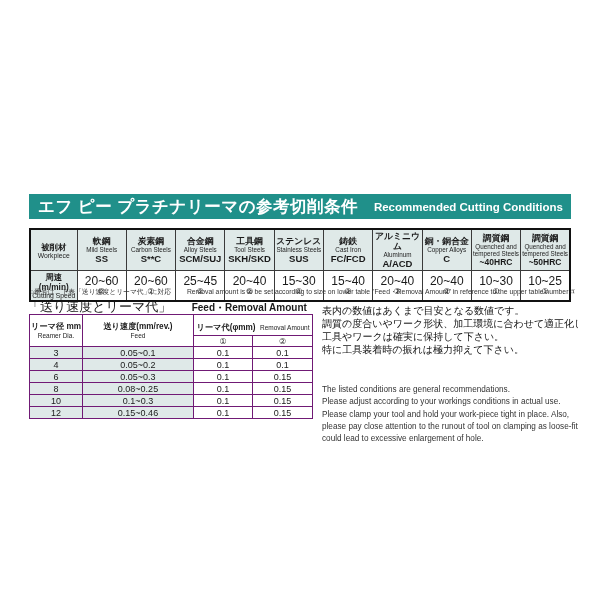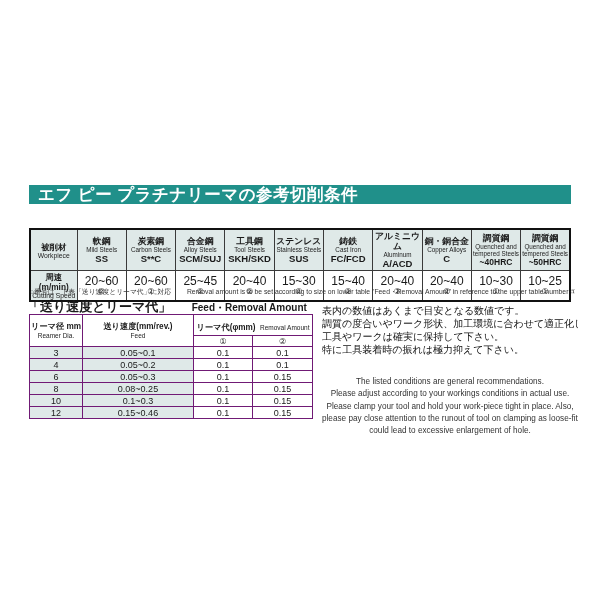--- a/index.html
+++ b/index.html
@@ -6,21 +6,21 @@
     --teal:#20908a;
     --tint:#dfe9e8;
     --ink:#1a1a1a;
   }
   *{margin:0;padding:0;box-sizing:border-box;}
   html,body{width:600px;height:600px;background:#ffffff;
     font-family:"Liberation Sans", sans-serif;color:var(--ink);}
   .page{position:relative;width:600px;height:600px;background:#fff;overflow:hidden;}
 
   
-  .header-bar{position:absolute;left:29px;top:185px;width:542px;height:19px;
+  .header-bar{position:absolute;left:29px;top:194px;width:542px;height:25px;
     background:var(--teal);display:flex;align-items:center;justify-content:space-between;
     padding:0 8px 0 9px;}
   .title-jp{color:#fff;font-weight:bold;font-size:16.5px;letter-spacing:.5px;white-space:nowrap;}
   .title-en{color:#fff;font-weight:bold;font-size:11.5px;white-space:nowrap;}
 
   
   table{border-collapse:collapse;table-layout:fixed;}
   .upper-table{position:absolute;left:29px;top:228px;width:542px;border:2px solid #111;}
   .upper-table td{border:1px solid #3a3a3a;text-align:center;vertical-align:middle;
     padding:1px 0;overflow:hidden;}
@@ -36,48 +36,49 @@
   .side .c-jp{font-size:8.3px;}
   .side .c-en{font-size:6.8px;}
 
   
   .note-line{position:absolute;left:30px;top:287px;width:545px;font-size:6.8px;
     color:#333;white-space:nowrap;overflow:hidden;}
   .note-line .jp{margin-right:14px;}
 
   
   .lower-title{position:absolute;left:27px;top:297px;white-space:nowrap;}
-  .lt-jp{font-size:13px;font-weight:bold;}
+  .lt-jp{font-size:13px;font-weight:normal;}
   .lt-en{font-size:10px;font-weight:bold;margin-left:16px;}
 
   
   .lower-table{position:absolute;left:29px;top:314px;width:283px;border:1.5px solid #111;}
   .lower-table td{border:1px solid #701a75;text-align:center;vertical-align:middle;
     overflow:hidden;background:#fff;}
   .lower-table .lh{padding:1px 0;}
   .lh .c-jp{font-size:8.2px;}
   .lh .c-en{font-size:6.5px;}
   .lh-group .c-jp,.lh-group .c-en{display:inline;}
   .lh-sub{height:11px;font-size:8px;line-height:9px;}
   .lower-table .dr td{height:12px;font-size:9px;line-height:10px;}
   .lower-table td.tint{background:var(--tint);}
 
   
   .right-notes{position:absolute;left:322px;top:304px;width:256px;overflow:hidden;}
   .jp-note{font-size:10px;font-weight:normal;line-height:13px;white-space:nowrap;color:#111;}
-  .en-notes{margin-top:20px;text-align:center;}
+  .en-notes{margin-top:28px;}
   .en-note{font-size:8.2px;line-height:12.3px;white-space:nowrap;color:#333;}
 </style>
 </head>
 <body>
 
 <div class="page">
 
   <div class="header-bar">
     <span class="title-jp">エフ ピー プラチナリーマの参考切削条件</span>
+    <span class="title-en">Recommended Cutting Conditions</span>
   </div>
 
   <table class="upper-table">
     <colgroup>
       <col style="width:47px">
         <col>
         <col>
         <col>
         <col>
         <col>

